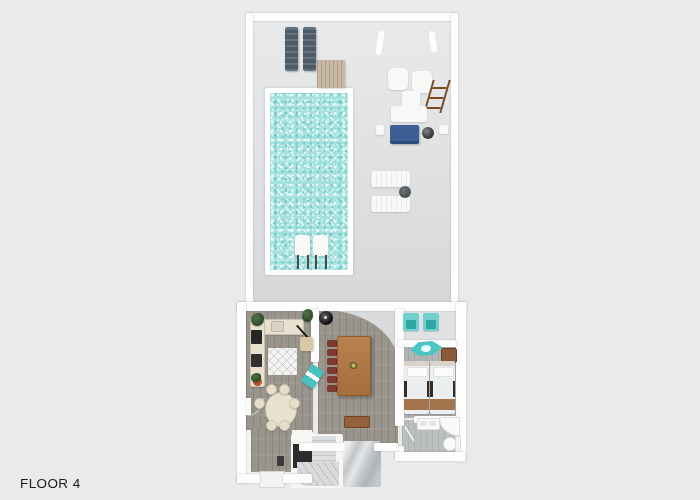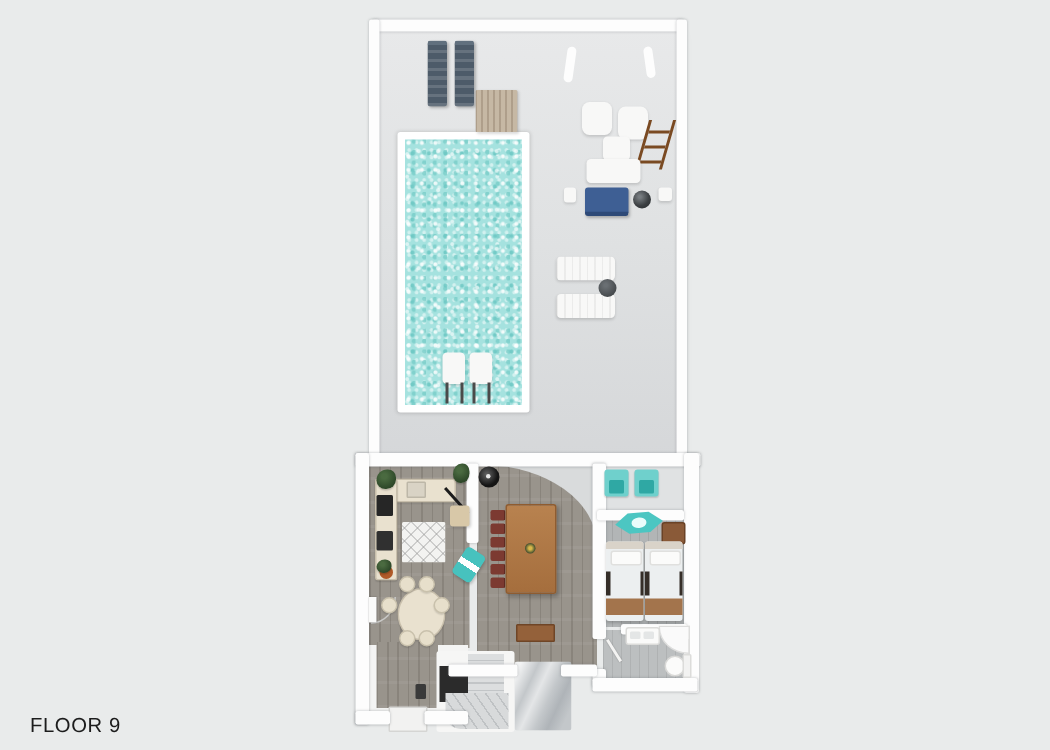--- a/index.html
+++ b/index.html
@@ -245,15 +245,15 @@
     <span class="abs" style="left:2px;top:2px;width:7px;height:5px;background:#e4e6e6;border-radius:1px;"></span>
     <span class="abs" style="left:11px;top:2px;width:7px;height:5px;background:#e4e6e6;border-radius:1px;"></span>
   </div>
   <div class="abs" style="left:443px;top:436px;width:16px;height:14px;">
     <span class="abs" style="left:0;top:1px;width:12px;height:12px;background:#fbfbfa;border:1px solid #d8d8d6;border-radius:50%;"></span>
     <span class="abs" style="left:12px;top:0;width:4px;height:14px;background:#f2f2f1;border:1px solid #dcdcda;border-radius:1px;"></span>
   </div>
   <div class="abs" style="left:404px;top:427px;width:2px;height:17px;background:#f3f3f2;box-shadow:0 0 1px rgba(0,0,0,.3);
               transform:rotate(-32deg);transform-origin:top left;"></div>
 
-  <div class="floor-label">FLOOR 9</div>
+  <div class="floor-label">FLOOR 4</div>
 
 </div>
 
 </body></html>

